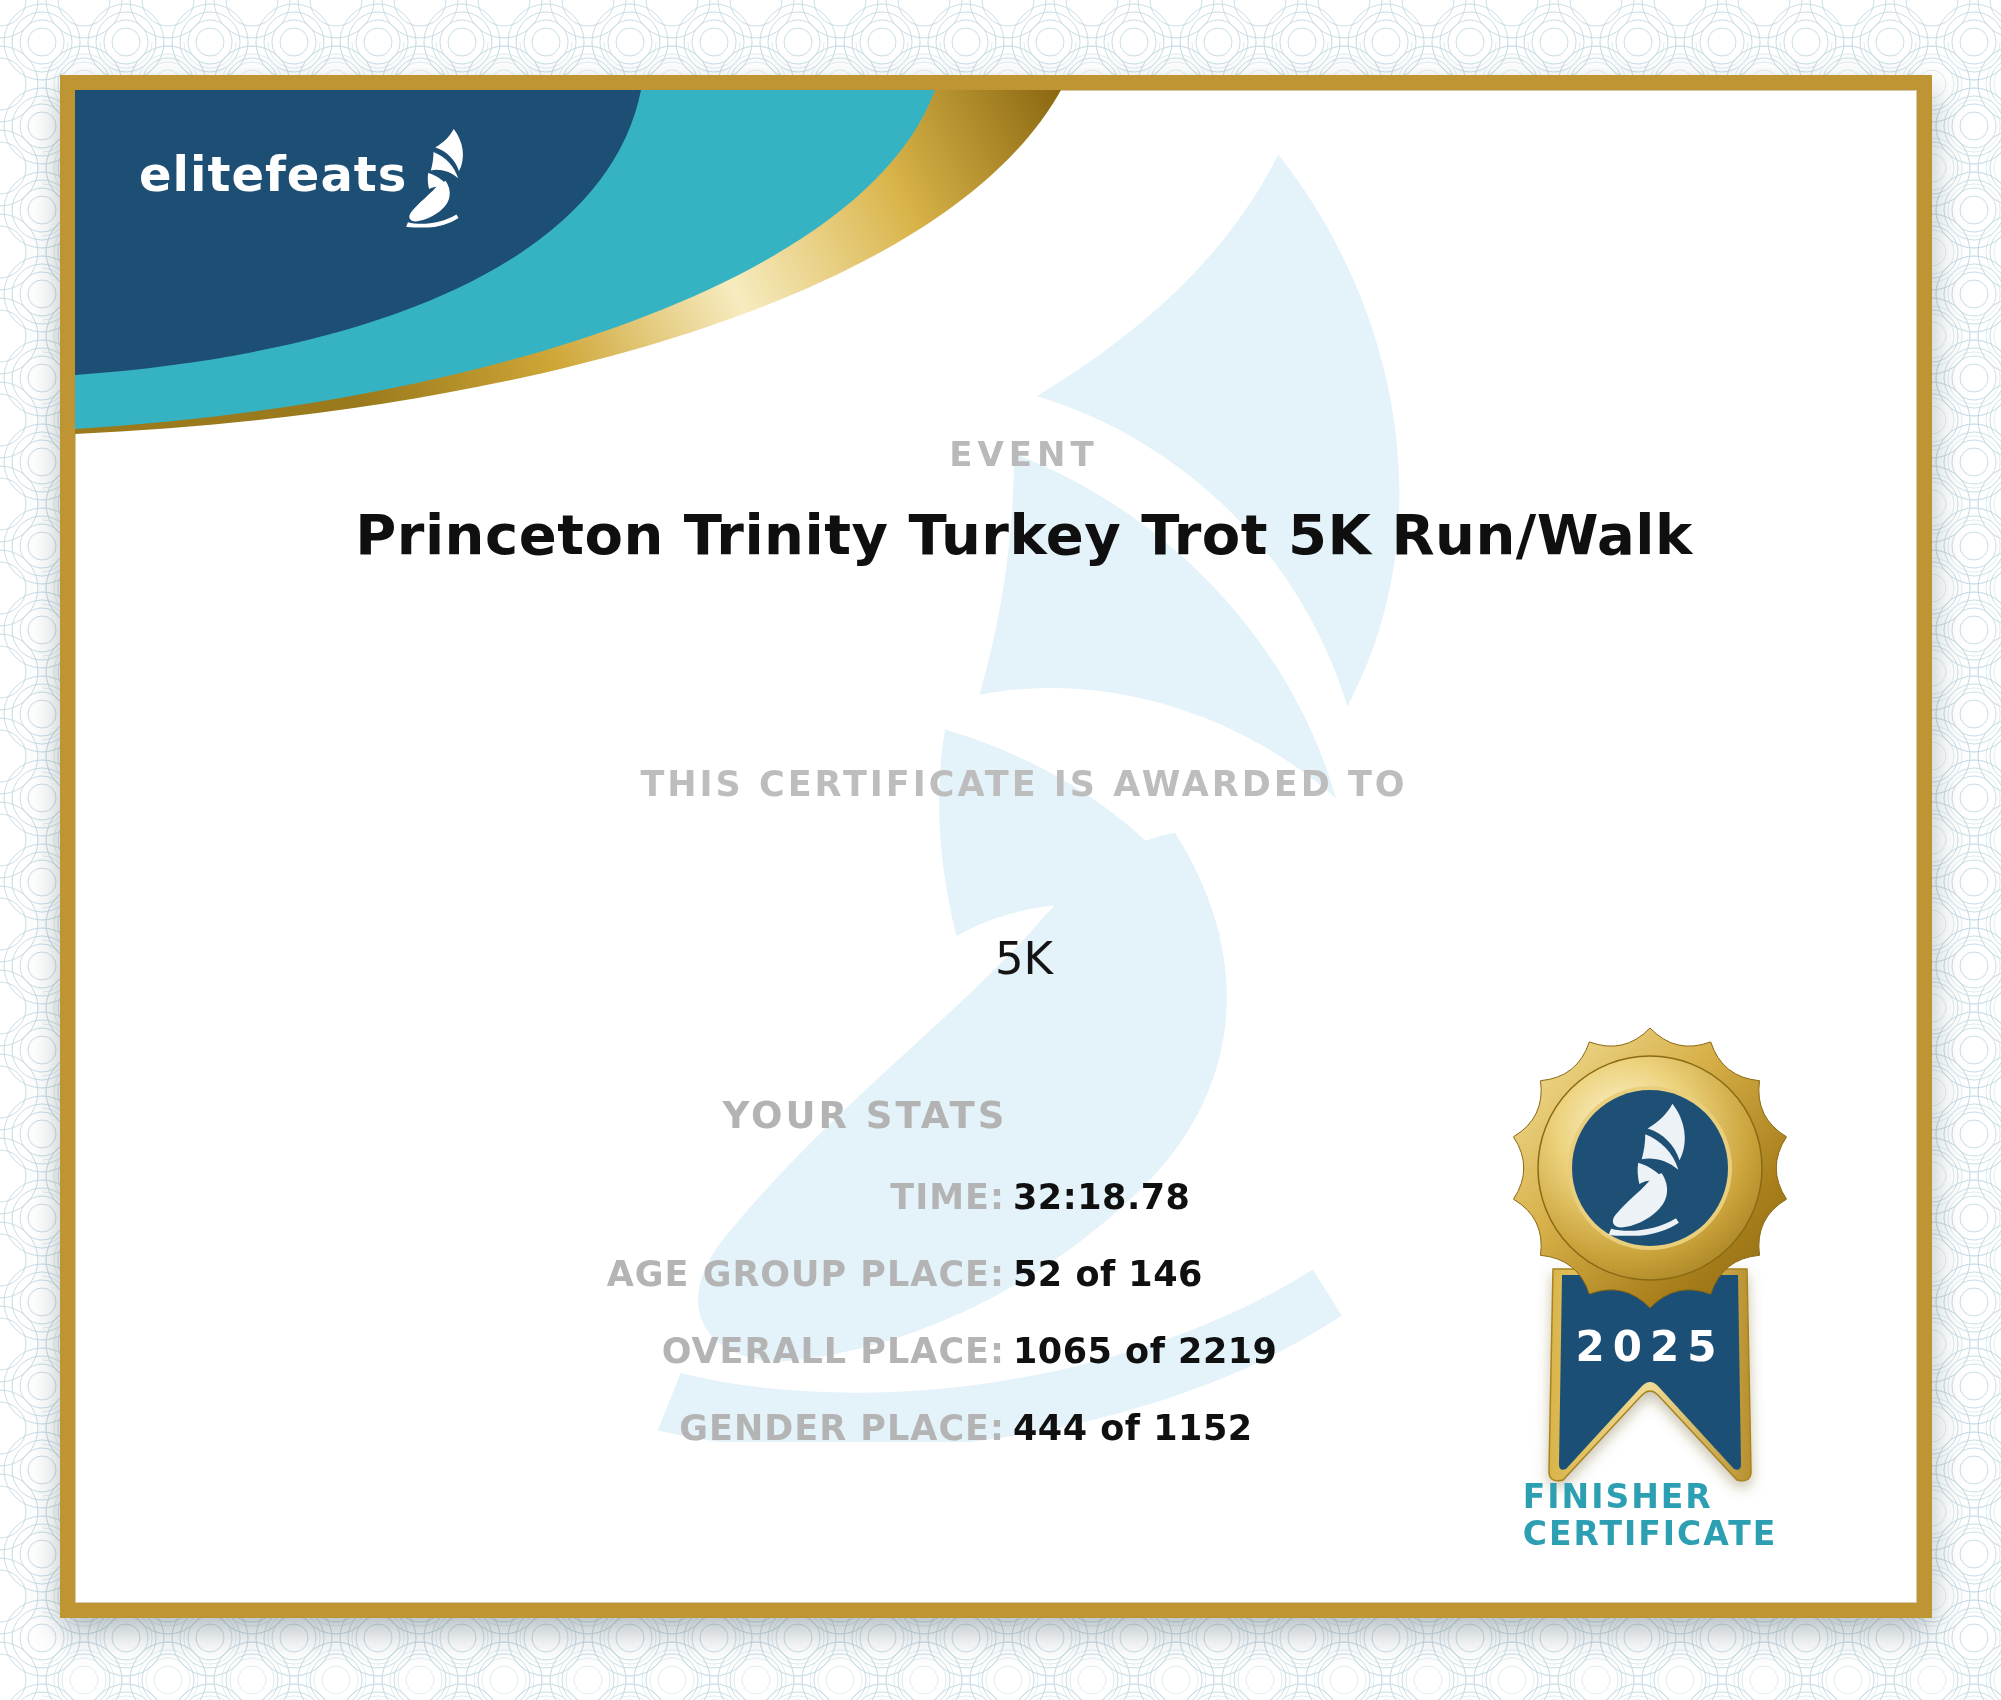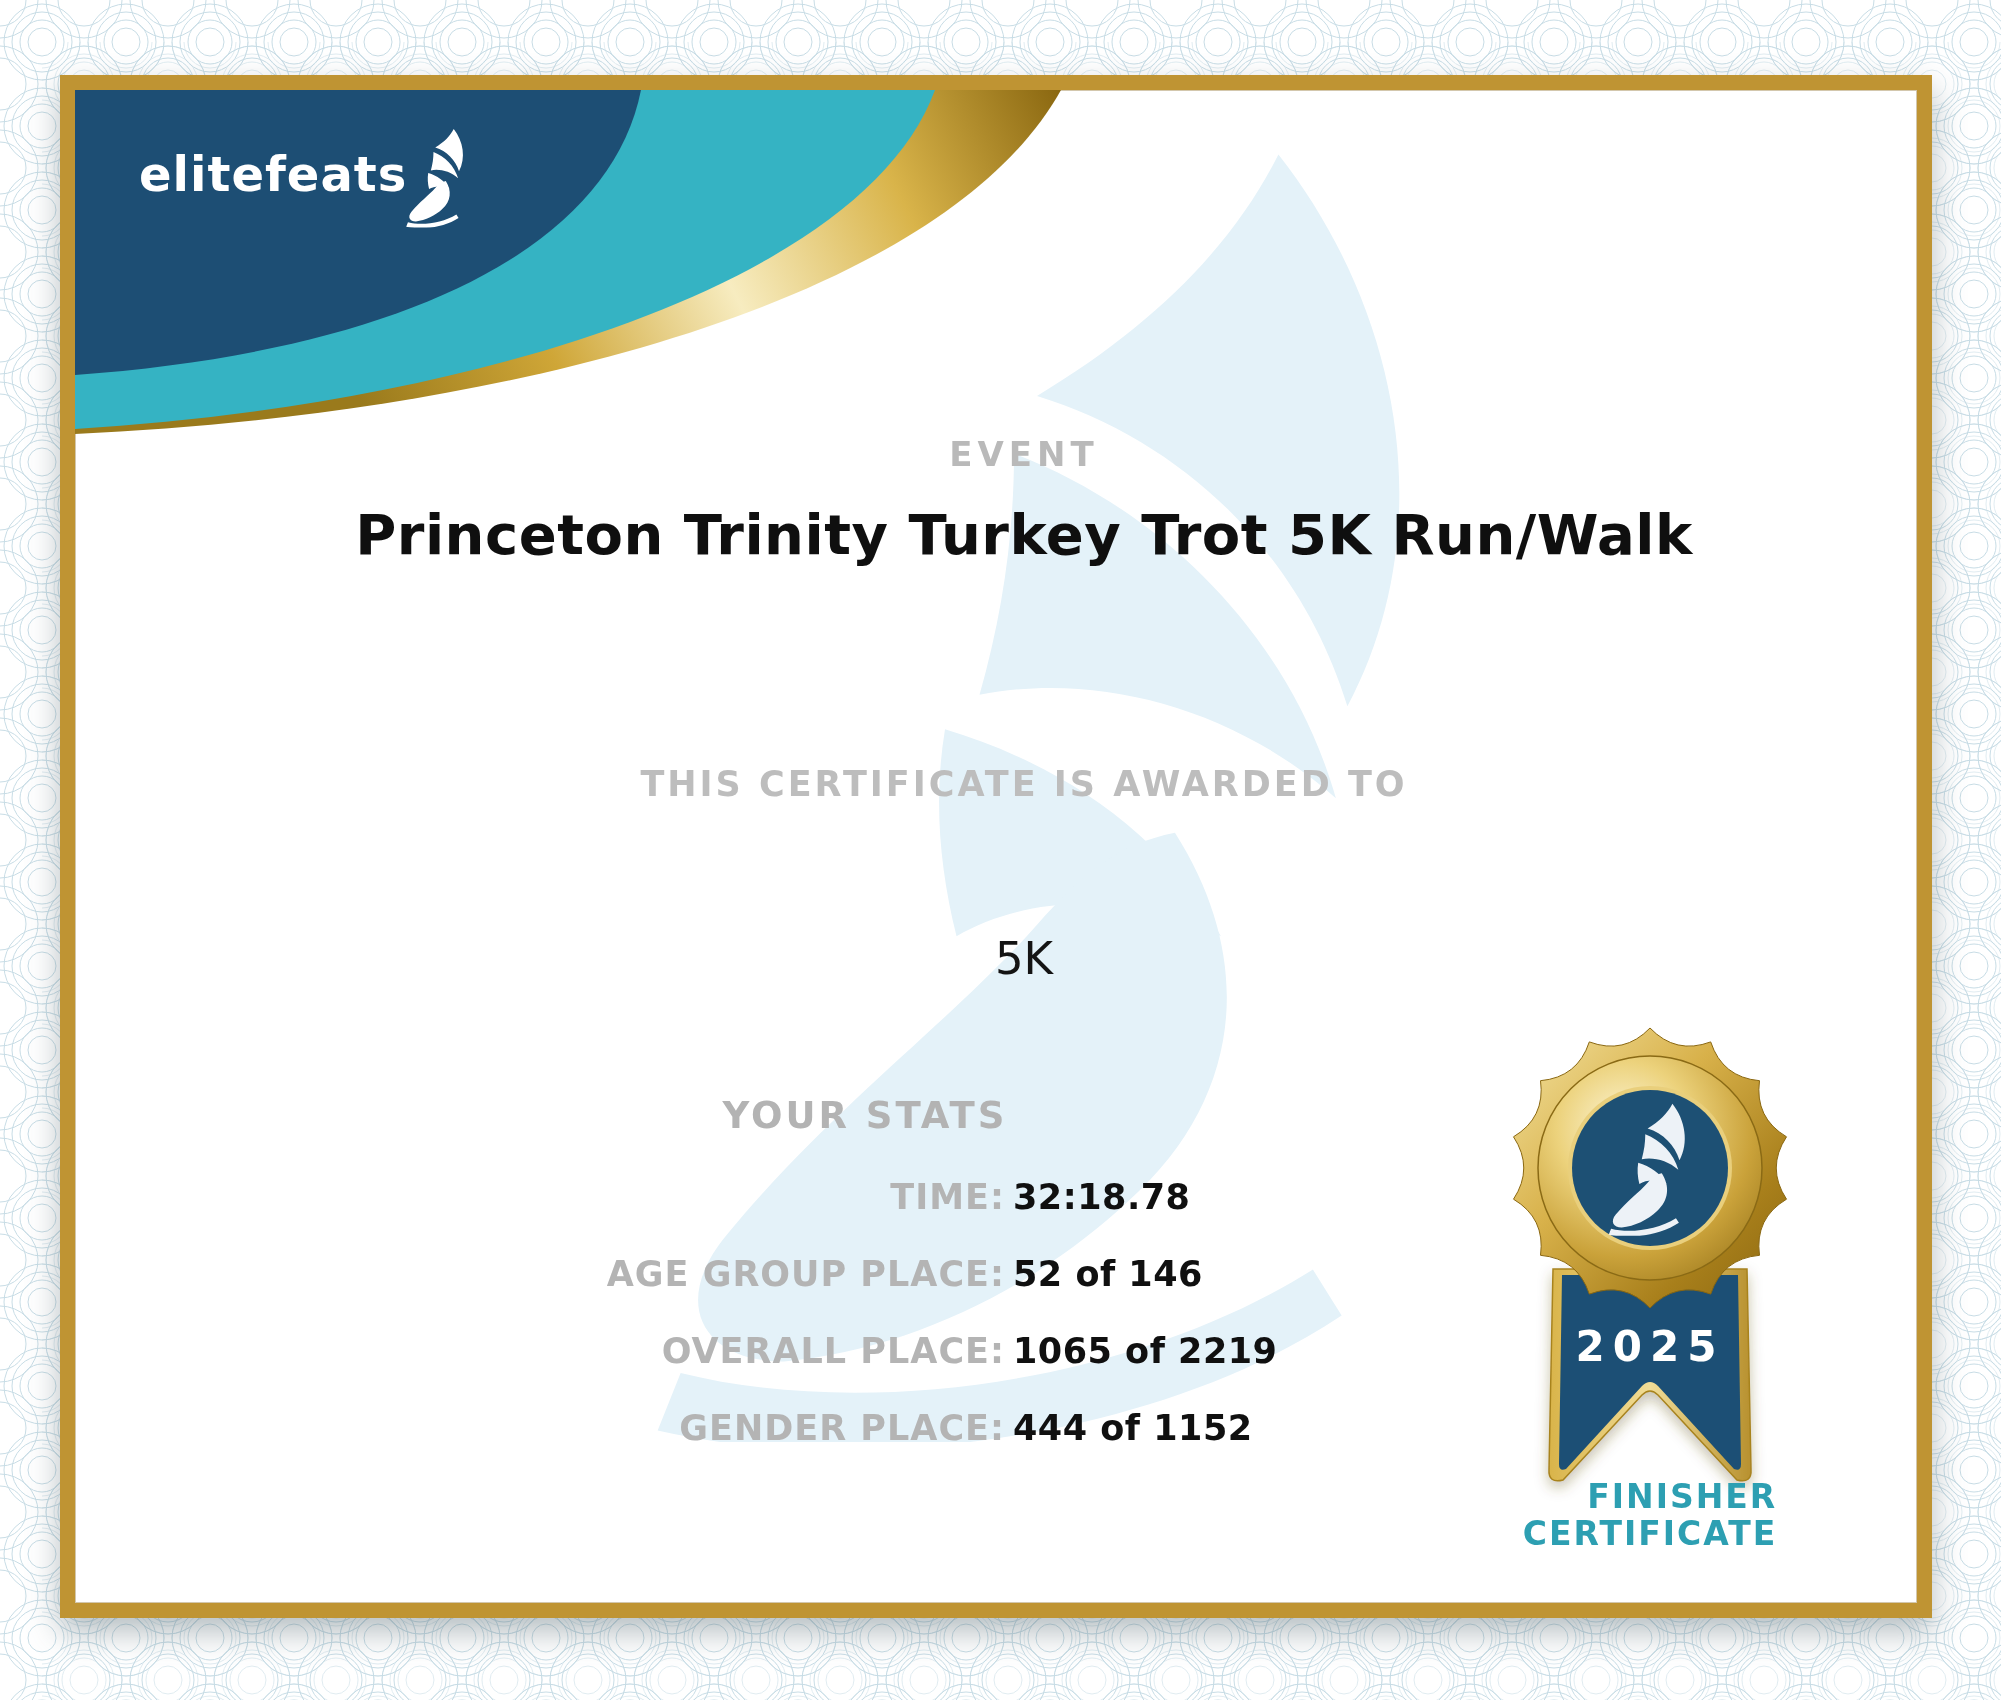--- a/index.html
+++ b/index.html
@@ -21,21 +21,21 @@
   .recipient{top:750px;font-size:57px;font-weight:bold;color:#0d0d0d;}
   .distance{top:842px;font-size:45px;font-weight:400;color:#141414;}
   .stats-heading{position:absolute;left:-131px;width:100%;text-align:center;z-index:3;top:1004px;
         font-size:37px;font-weight:bold;letter-spacing:3px;color:#b3b3b3;}
   .stats{position:absolute;left:0;right:0;top:1068px;z-index:3;}
   .stat-row{height:77px;display:flex;align-items:center;gap:8px;}
   .stat-label{width:930px;text-align:right;font-size:35px;font-weight:600;letter-spacing:1px;color:#b4b4b4;}
   .stat-value{margin-left:0;font-size:35px;font-weight:bold;color:#101010;letter-spacing:.5px;}
   .medal{position:absolute;left:1395px;top:933px;z-index:3;}
   .badge-caption{position:absolute;left:1575px;top:1388px;transform:translateX(-50%);z-index:3;
-        text-align:right;font-size:33px;font-weight:bold;letter-spacing:2px;color:#2d9fb2;line-height:37px;white-space:nowrap;}
+        text-align:left;font-size:33px;font-weight:bold;letter-spacing:2px;color:#2d9fb2;line-height:37px;white-space:nowrap;}
 </style>
 </head>
 <body>
 
 <div class="page">
 
   <svg width="0" height="0" style="position:absolute" aria-hidden="true">
     <defs>
       <symbol id="wingfoot" viewBox="0 0 200 230">
         <path d="M138,6 C160,34 166,72 150,102 C142,76 122,56 96,48 C116,36 130,22 138,6 Z"></path>

